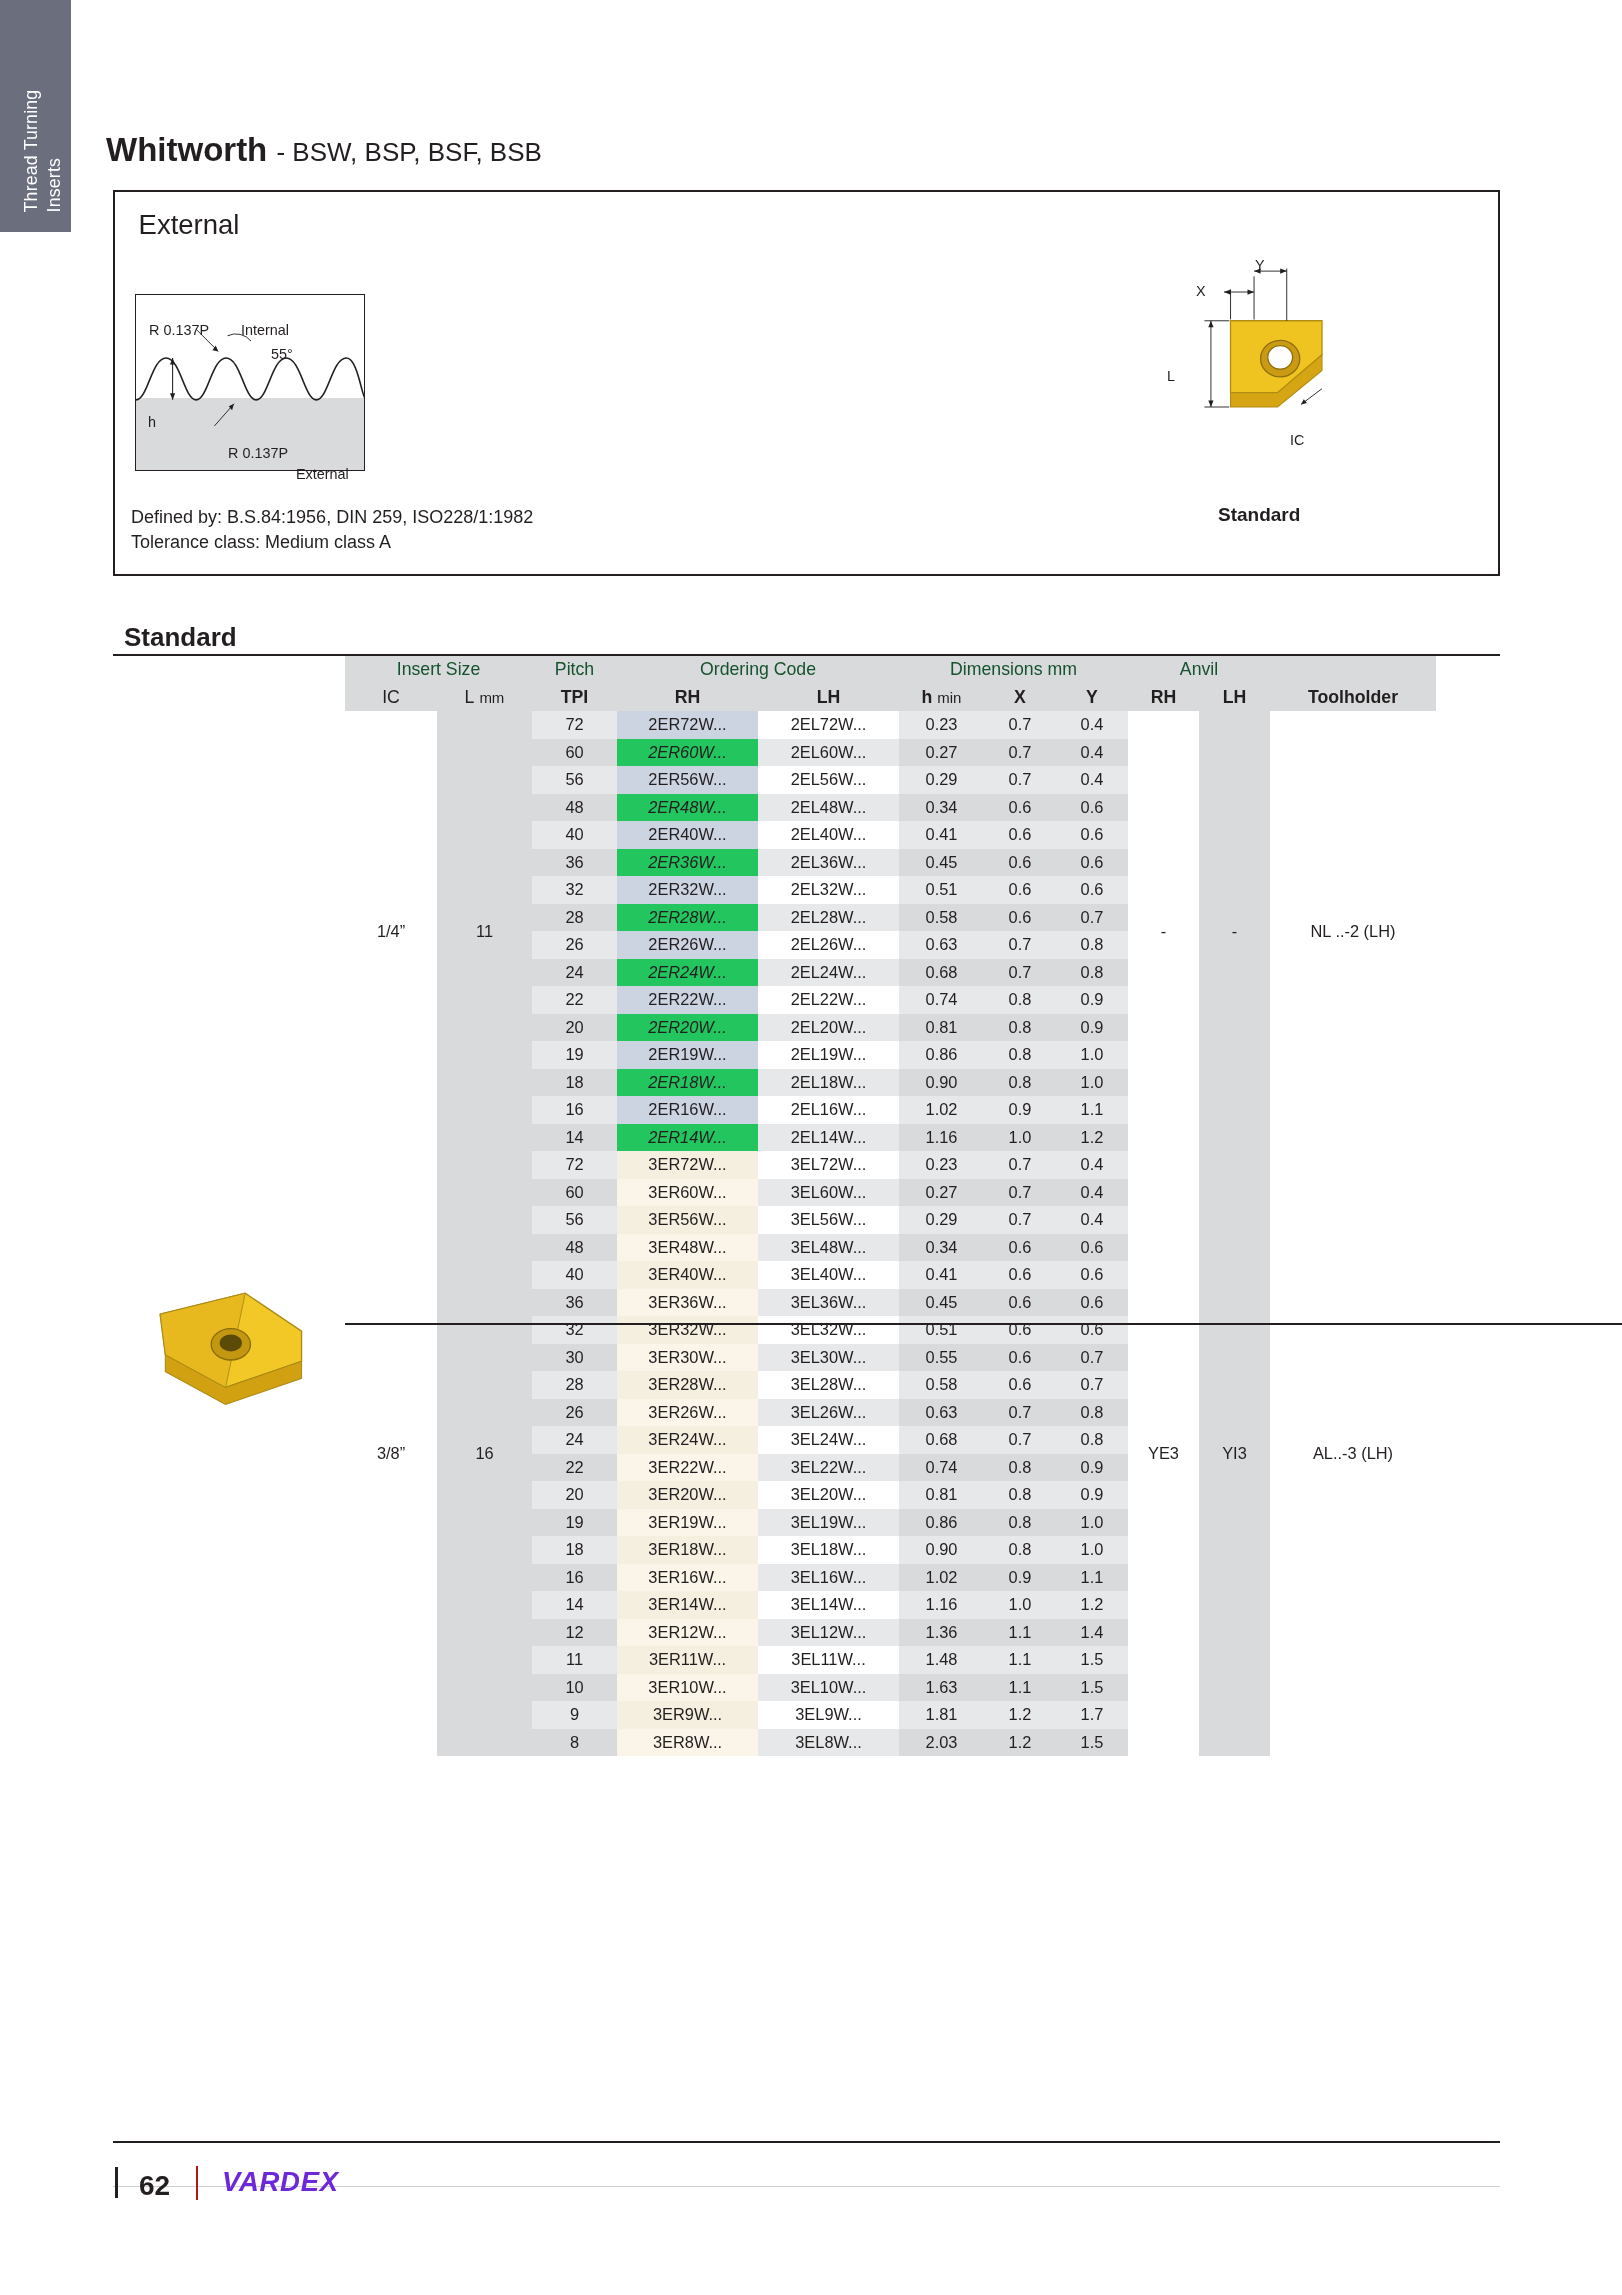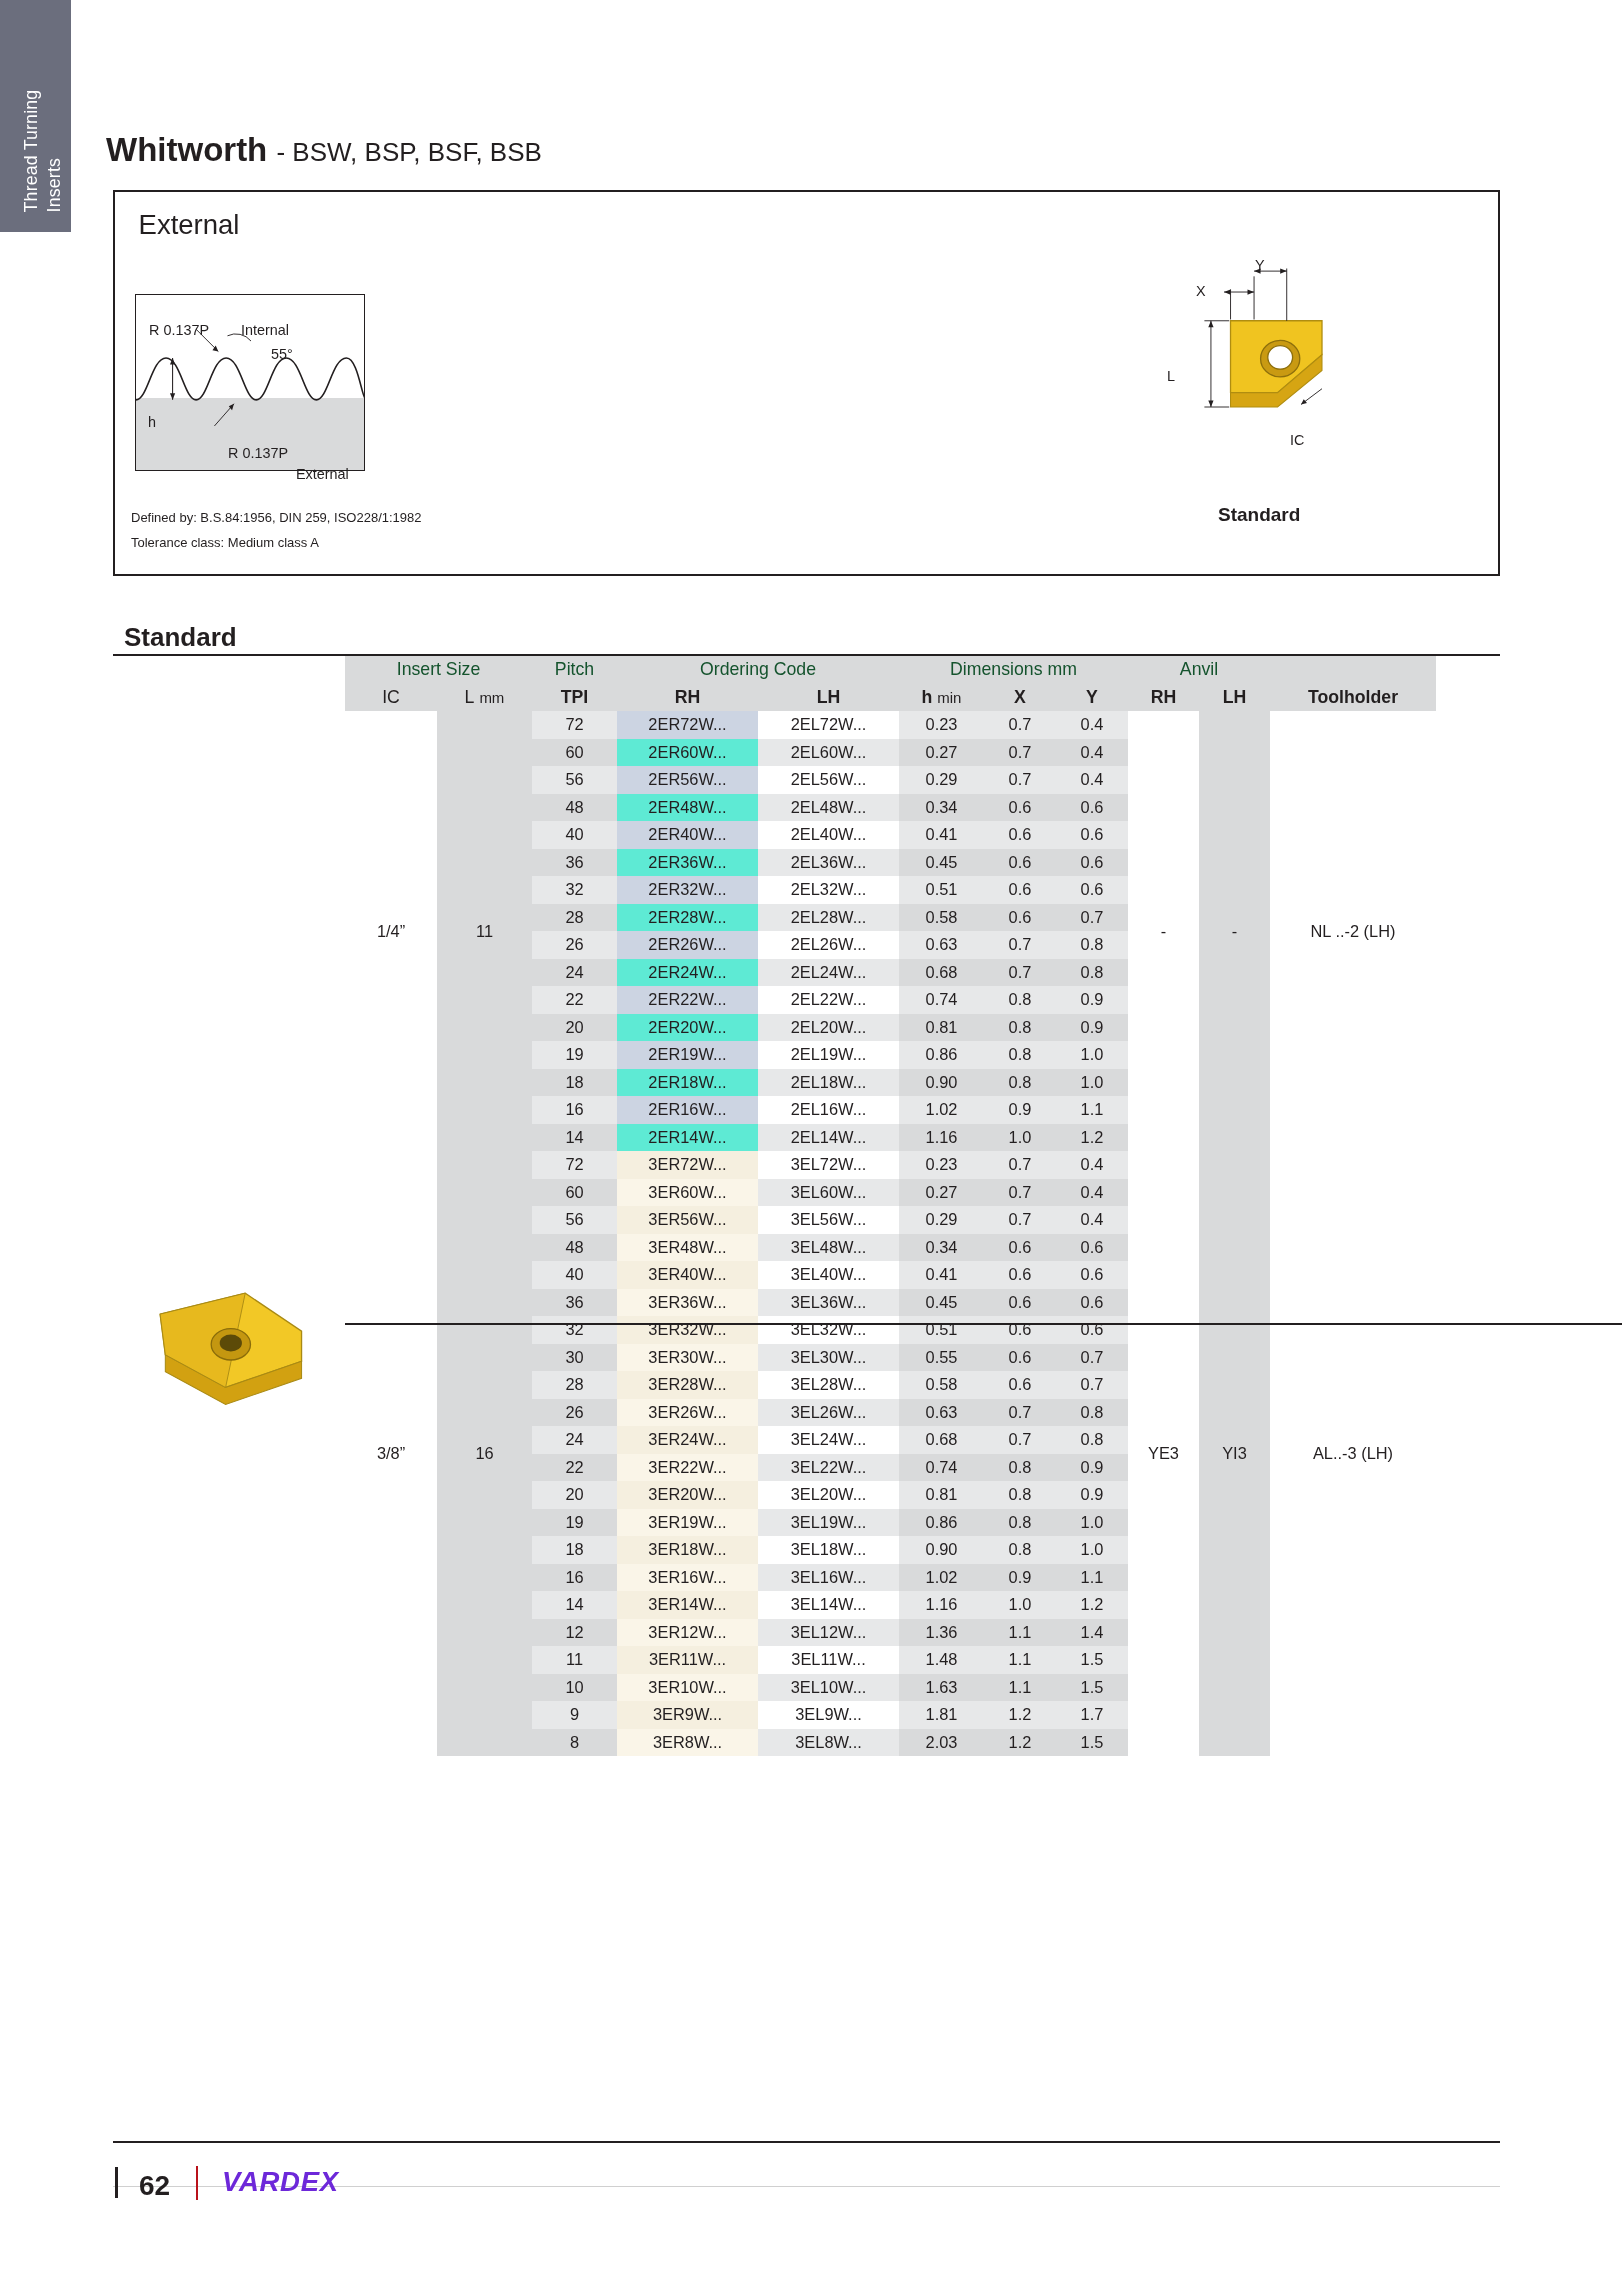--- a/index.html
+++ b/index.html
@@ -79,21 +79,21 @@
   .lbl-R1 { left: 149px; top: 322px; }
   .lbl-internal { left: 241px; top: 322px; }
   .lbl-55 { left: 271px; top: 346px; }
   .lbl-h { left: 148px; top: 414px; }
   .lbl-R2 { left: 228px; top: 445px; }
   .lbl-external { left: 296px; top: 466px; }
 
   .defined {
     position: absolute;
     left: 131px; top: 505px;
-    font-size: 13px; line-height: 25px;
+    font-size: 18px; line-height: 25px;
   }
 
   
   .insert-draw {
     position: absolute;
     left: 1126px; top: 242px;
     width: 294px; height: 249px;
   }
   .std-caption {
     position: absolute;
@@ -147,21 +147,21 @@
     height: 27.5px;
     font-weight: normal;
   }
   .hdr-group td { background: #d9dadb; height: 35px; font-size: 17.7px; color:#14532d;}
   .hdr-sub td { background: #d9dadb; height: 35px; font-size: 17.7px; }
   .hdr-sub td .small { font-size: 15px; font-weight: normal; }
   .hdr-sub td.b { font-weight: bold; }
 
   td.grey  { background: #d9dadb; }
   td.blue  { background: #ccd4e2; }
-  td.blue2 { background: #5eead4; }
+  td.blue2 { background: #22c55e; font-style: italic; }
   td.cream { background: #f5efdf; }
   td.cream2{ background: #faf5e8; }
   td.lgrey { background: #e7e8e9; }
   td.white { background: #ffffff; }
   .sep-line {
     position: absolute;
     left: 345px;
     width: 1387px; height: 2px; background: #231f20;
   }
 

